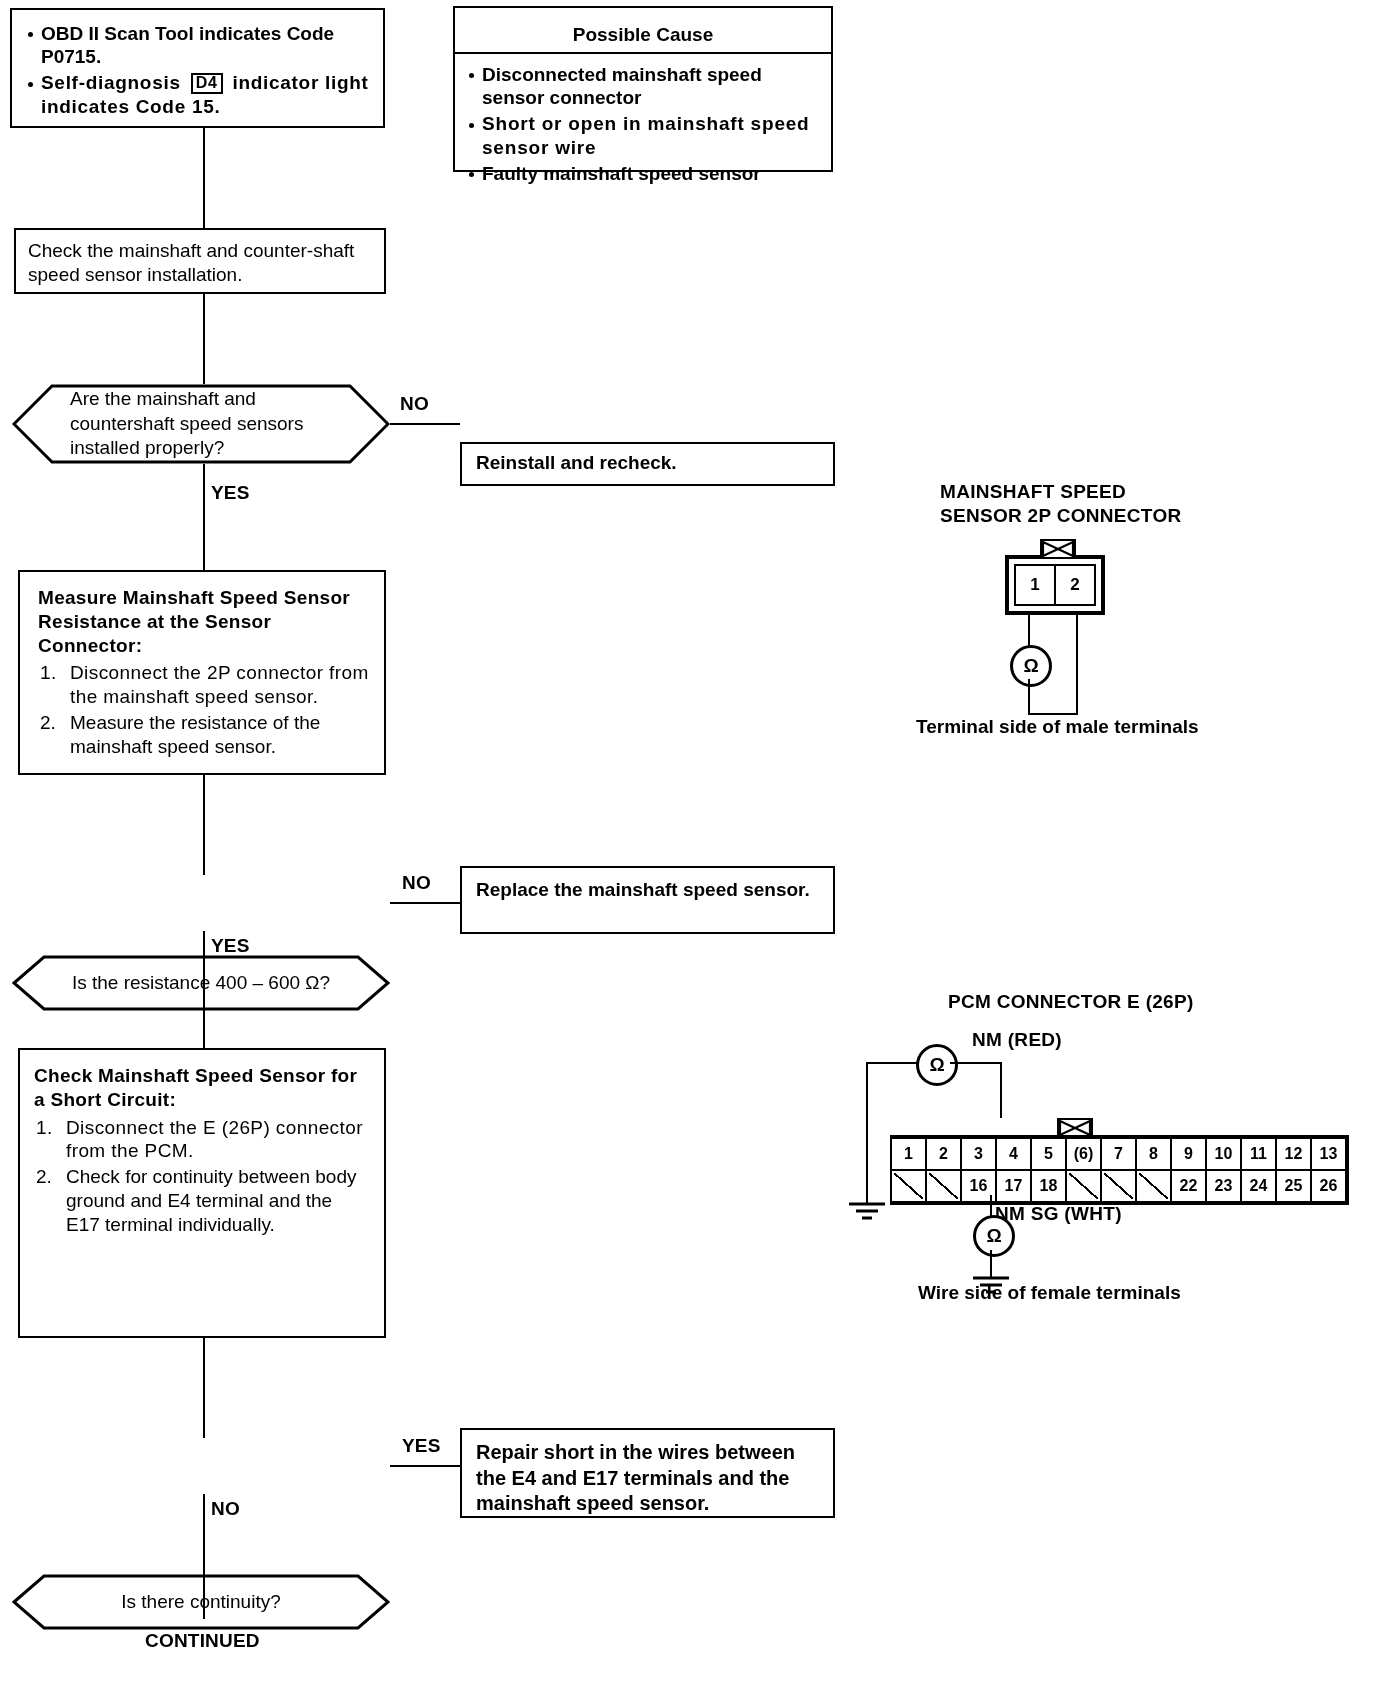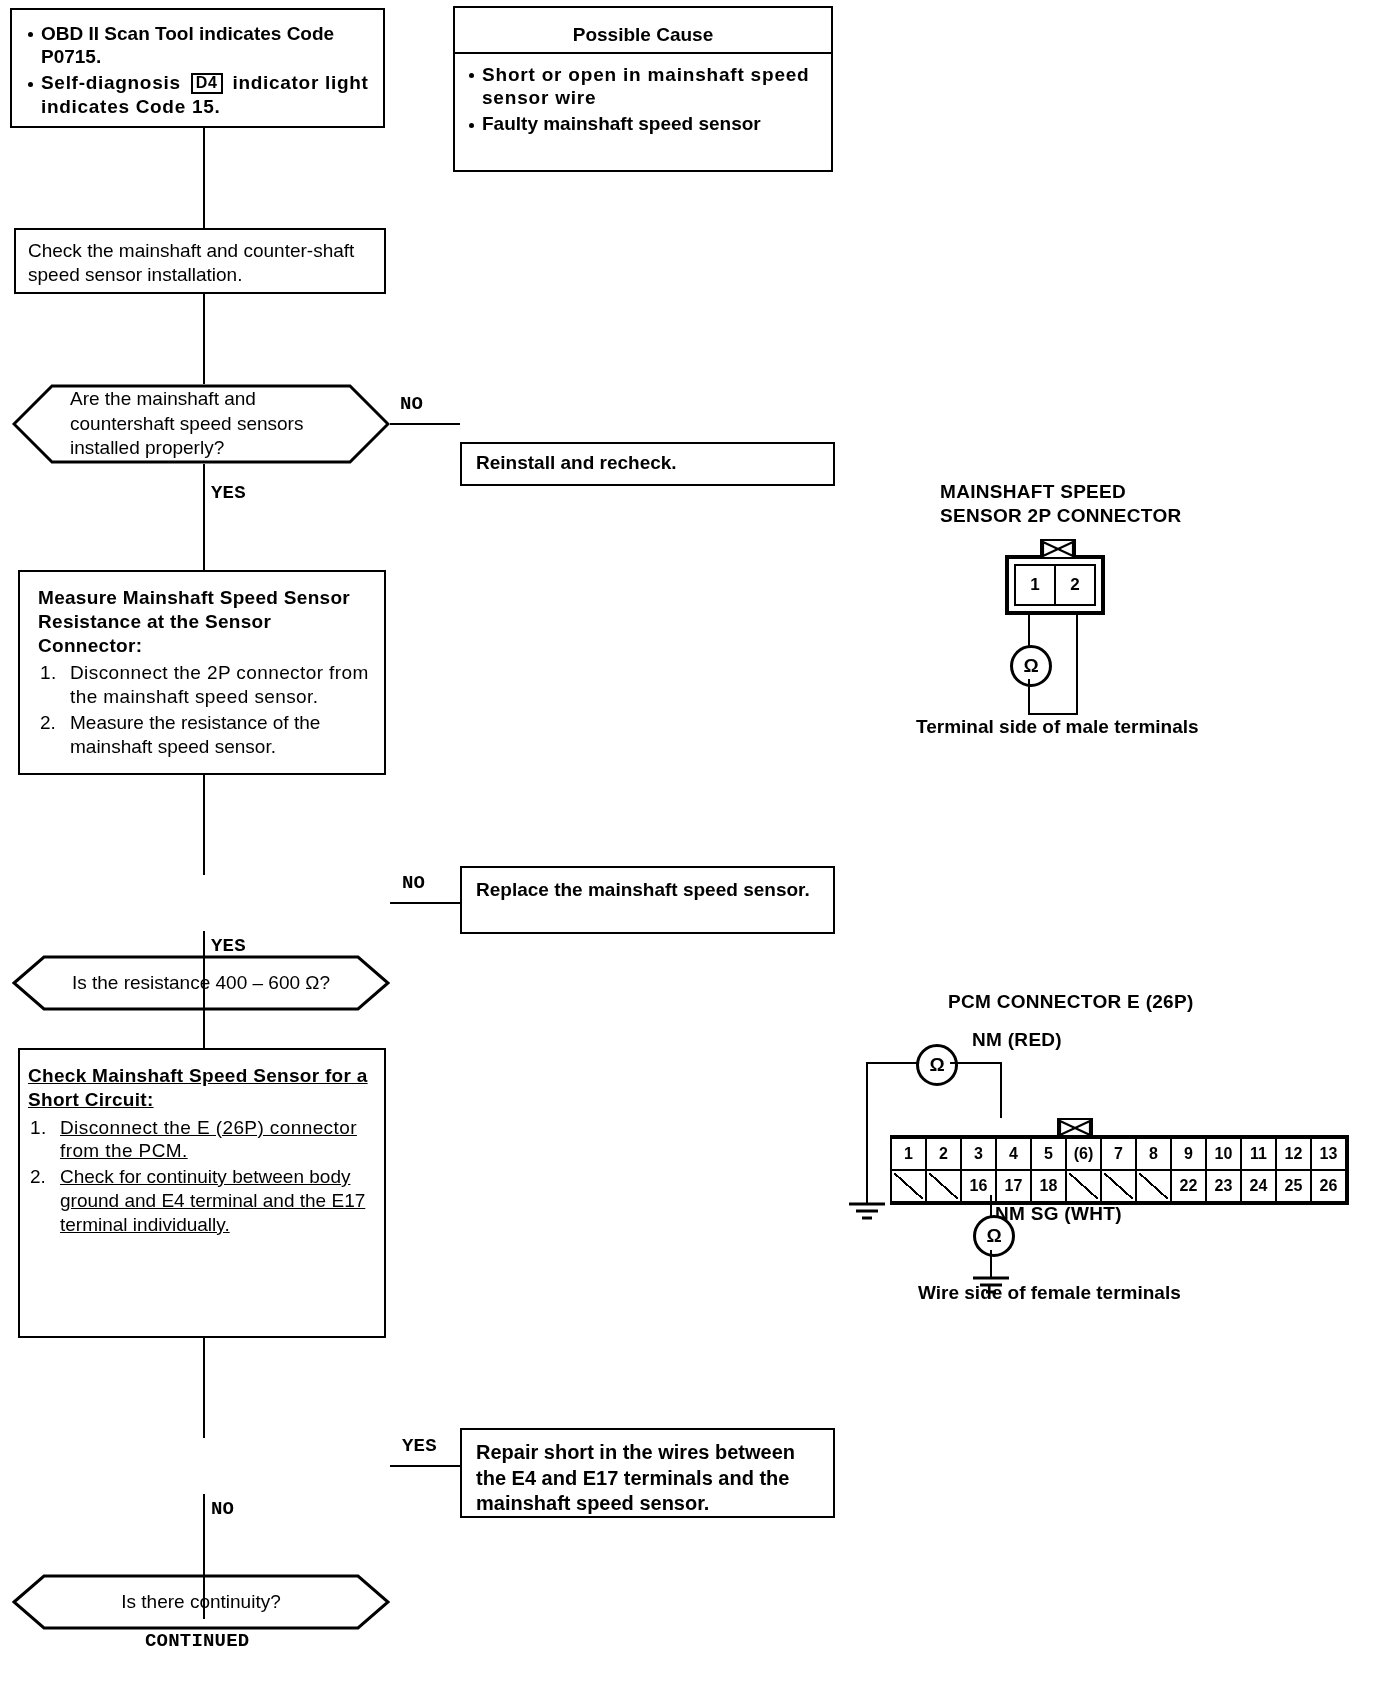--- a/index.html
+++ b/index.html
@@ -47,21 +47,21 @@
   .hex svg{position:absolute;inset:0;width:100%;height:100%;}
   .hex .hex-text{
     position:relative;z-index:2;
     display:flex;align-items:center;height:100%;
   }
 
   
   .vline{background:#000;width:2px;}
   .hline{background:#000;height:2px;}
 
-  .lbl{font-size:19px;font-weight:bold;letter-spacing:.2px;font-family:Liberation Mono, monospace;}
+  .lbl{font-size:19px;font-weight:bold;letter-spacing:.2px;}
 
   
   .pc{border:2px solid #000;background:#fff;}
   .pc-head{
     border-bottom:2px solid #000;text-align:center;
     font-weight:bold;font-size:19px;padding:16px 0 6px;
   }
   .pc-body{padding:9px 12px 8px 10px;}
   .pc-body li{font-size:19px;line-height:1.22;}
 
@@ -98,20 +98,21 @@
         <span>indicator light indicates Code 15.</span>
       </li>
     </ul>
   </div>
 </div>
 
 <div class="abs pc" style="left:453px;top:6px;width:380px;height:166px;">
   <div class="pc-head">Possible Cause</div>
   <div class="pc-body">
     <ul class="bul">
+      <li>Disconnected mainshaft speed sensor connector</li>
       <li style="letter-spacing:.8px;">Short or open in mainshaft speed sensor wire</li>
       <li>Faulty mainshaft speed sensor</li>
     </ul>
   </div>
 </div>
 
 <div class="abs vline" style="left:203px;top:128px;height:100px;"></div>
 
 <div class="abs box" style="left:14px;top:228px;width:372px;height:66px;">
   <div class="box-inner" style="padding:9px 12px;">
@@ -208,21 +209,21 @@
 <div class="abs box" style="left:460px;top:866px;width:375px;height:68px;">
   <div class="box-inner" style="padding:10px 14px;">
     <div class="t-bold" style="font-size:19px;line-height:1.28;">Replace the mainshaft speed sensor.</div>
   </div>
 </div>
 
 <div class="abs vline" style="left:203px;top:931px;height:117px;"></div>
 <div class="abs lbl" style="left:211px;top:935px;">YES</div>
 
 <div class="abs box" style="left:18px;top:1048px;width:368px;height:290px;">
-  <div class="box-inner" style="padding:14px 14px 10px 8px;text-decoration:underline;">
+  <div class="box-inner" style="padding:14px 14px 10px 14px;">
     <div class="t-bold" style="font-size:19px;line-height:1.25;letter-spacing:.3px;">Check Mainshaft Speed Sensor for a Short Circuit:</div>
     <ol class="num" style="font-size:19px;line-height:1.25;margin-top:4px;">
       <li style="letter-spacing:.4px;">Disconnect the E (26P) connector from the PCM.</li>
       <li>Check for continuity between body ground and E4 terminal and the E17 terminal individually.</li>
     </ol>
   </div>
 </div>
 
 <div class="abs" style="left:840px;top:990px;width:520px;height:310px;">
 

